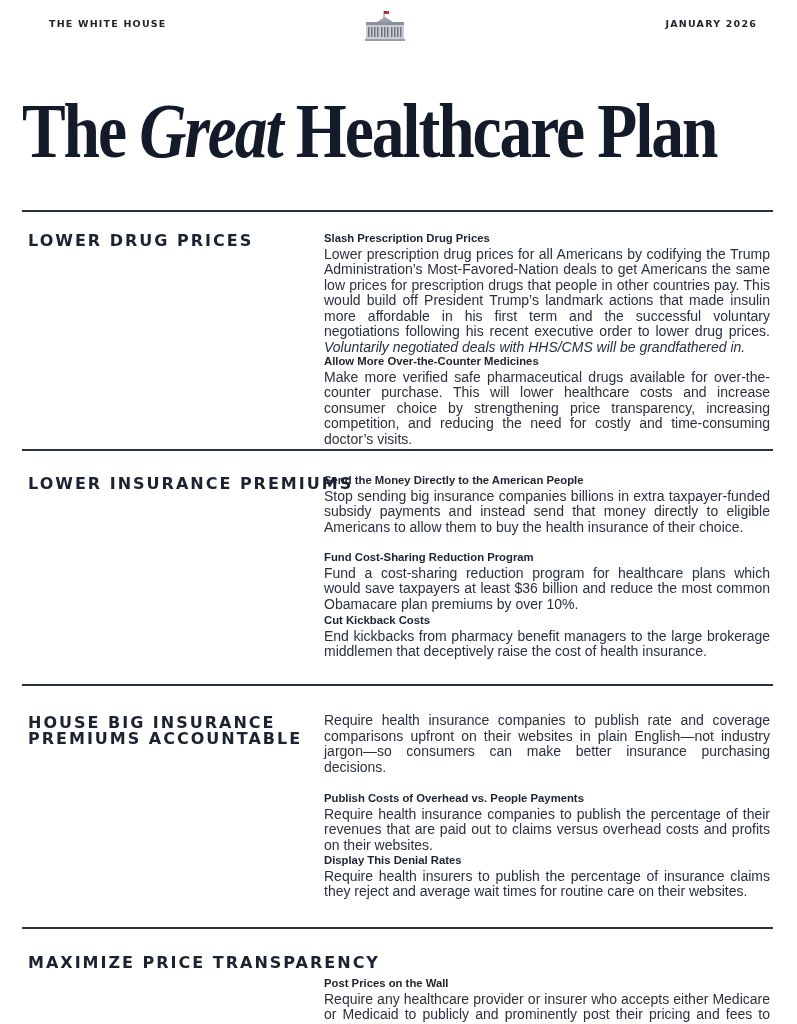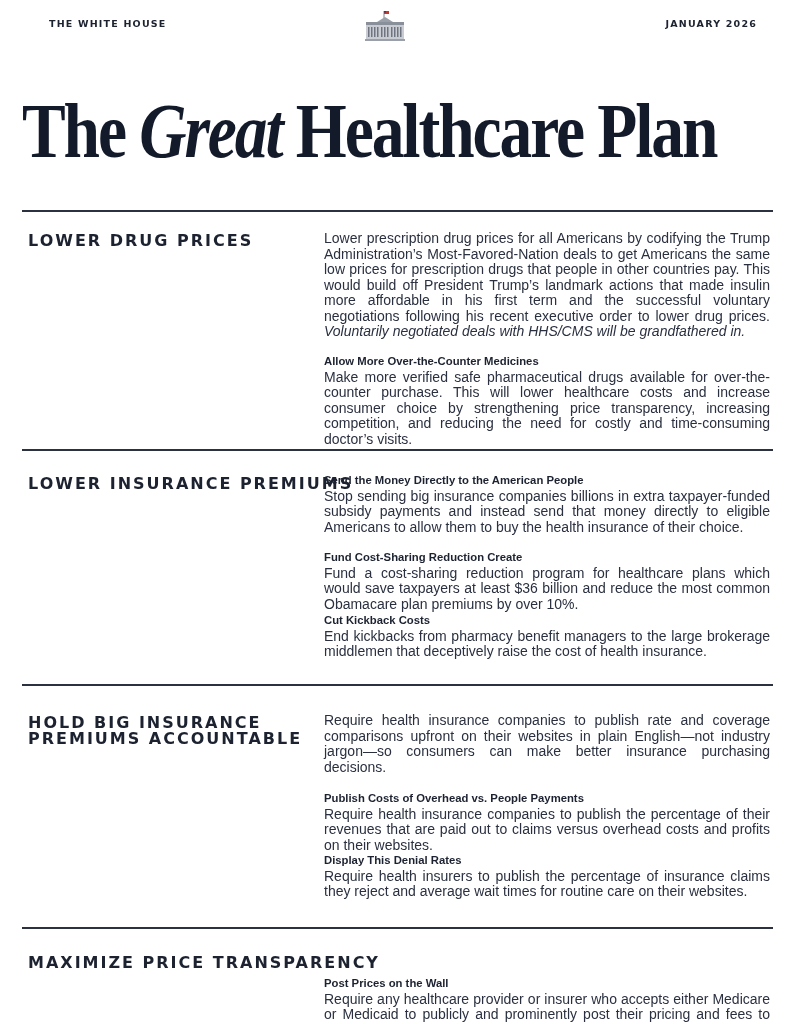--- a/index.html
+++ b/index.html
@@ -53,45 +53,46 @@
     </svg>
   </div>
   <div class="date">JANUARY 2026</div>
 </div>
 
 <h1 class="title"><span>The </span><em>Great</em><span> Healthcare Plan</span></h1>
 
 <div class="rule" style="top:210px;"></div>
 <div class="section-label" style="top:233px;">LOWER DRUG PRICES</div>
 <div class="item" style="top:231px;">
+  <h3>Slash Prescription Drug Prices</h3>
   <p><span>Lower prescription drug prices for all Americans by codifying the Trump Administration’s Most-Favored-Nation deals to get Americans the same low prices for prescription drugs that people in other countries pay. This would build off President Trump’s landmark actions that made insulin more affordable in his first term and the successful voluntary negotiations following his recent executive order to lower drug prices. </span><em>Voluntarily negotiated deals with HHS/CMS will be grandfathered in.</em></p>
 </div>
 <div class="item" style="top:354px;">
   <h3>Allow More Over-the-Counter Medicines</h3>
   <p>Make more verified safe pharmaceutical drugs available for over-the-counter purchase. This will lower healthcare costs and increase consumer choice by strengthening price transparency, increasing competition, and reducing the need for costly and time-consuming doctor’s visits.</p>
 </div>
 
 <div class="rule" style="top:449px;"></div>
 <div class="section-label" style="top:476px;">LOWER INSURANCE PREMIUMS</div>
 <div class="item" style="top:473px;">
   <h3>Send the Money Directly to the American People</h3>
   <p>Stop sending big insurance companies billions in extra taxpayer-funded subsidy payments and instead send that money directly to eligible Americans to allow them to buy the health insurance of their choice.</p>
 </div>
 <div class="item" style="top:550px;">
-  <h3>Fund Cost-Sharing Reduction Create</h3>
+  <h3>Fund Cost-Sharing Reduction Program</h3>
   <p>Fund a cost-sharing reduction program for healthcare plans which would save taxpayers at least $36 billion and reduce the most common Obamacare plan premiums by over 10%.</p>
 </div>
 <div class="item" style="top:613px;">
   <h3>Cut Kickback Costs</h3>
   <p>End kickbacks from pharmacy benefit managers to the large brokerage middlemen that deceptively raise the cost of health insurance.</p>
 </div>
 
 <div class="rule" style="top:684px;"></div>
 <div class="section-label" style="top:715px;">
-  <div>HOLD BIG INSURANCE</div>
+  <div>HOUSE BIG INSURANCE</div>
   <div>PREMIUMS ACCOUNTABLE</div>
 </div>
 <div class="item" style="top:713px;">
   <p>Require health insurance companies to publish rate and coverage comparisons upfront on their websites in plain English—not industry jargon—so consumers can make better insurance purchasing decisions.</p>
 </div>
 <div class="item" style="top:791px;">
   <h3>Publish Costs of Overhead vs. People Payments</h3>
   <p>Require health insurance companies to publish the percentage of their revenues that are paid out to claims versus overhead costs and profits on their websites.</p>
 </div>
 <div class="item" style="top:853px;">

